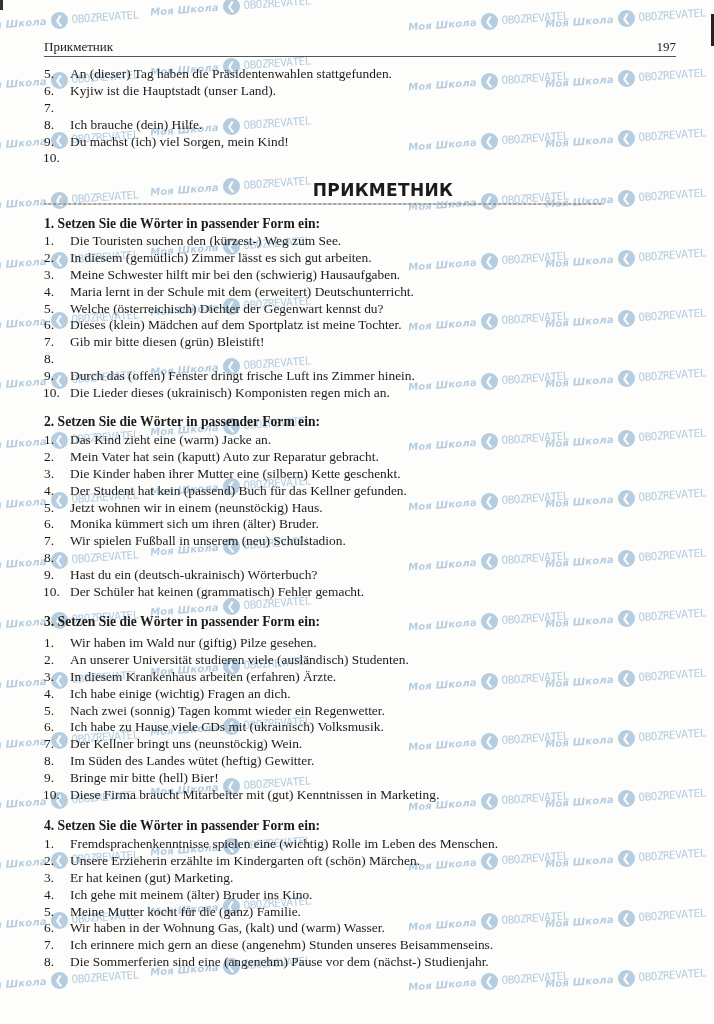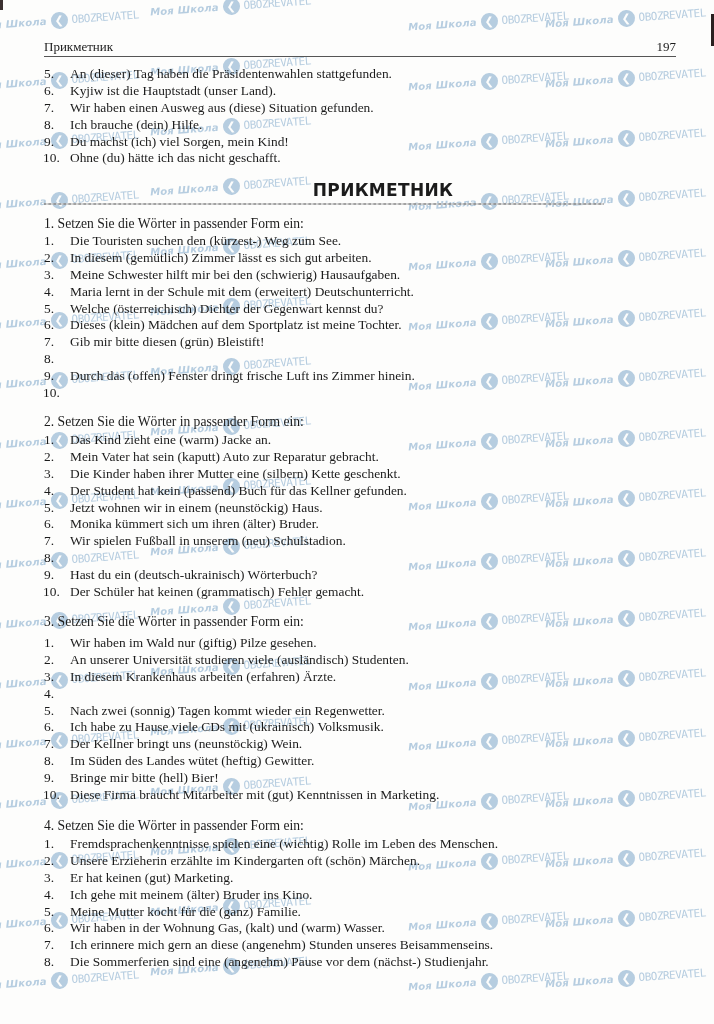--- a/index.html
+++ b/index.html
@@ -53,21 +53,21 @@
     position: absolute; left: 0; width: 714px; top: 180px; text-align: center;
     font-family: "DejaVu Sans", sans-serif; font-weight: bold; font-size: 17px;
     letter-spacing: 0.3px; padding-left: 52px; box-sizing: border-box;
   }
   .chapter-rule {
     position: absolute; left: 44px; top: 203px; width: 560px; height: 2px;
     background: repeating-linear-gradient(90deg, #8c8c8c 0 2px, #c8c8c8 2px 4px, #a5a5a5 4px 5px);
     opacity: 0.8;
   }
   .ex-heading {
-    position: absolute; left: 44px; font-weight: normal; font-size: 13.6px; white-space: nowrap;
+    position: absolute; left: 44px; font-weight: bold; font-size: 13.6px; white-space: nowrap;
   }
 </style>
 </head>
 <body>
 
 <div class="edge-corner"></div>
 <div class="edge-strip"></div>
 
 <div id="watermarks">
     <div class="wm" style="left: -22px; top: 12px;">
@@ -414,41 +414,41 @@
 
 <div class="page">
   <div class="running-head">
     <span class="rh-title">Прикметник</span>
     <span class="rh-page">197</span>
   </div>
 
   <ol class="list" id="list-cont" style="top:66px;">
       <li><span class="num">5.</span><span>An (dieser) Tag haben die Präsidentenwahlen stattgefunden.</span></li>
       <li><span class="num">6.</span><span>Kyjiw ist die Hauptstadt (unser Land).</span></li>
-      <li><span class="num">7.</span><span>Wir haben einen Ausweg aus (diese) Situation gefunden.</span></li>
+      <li><span class="num">7.</span></li>
       <li><span class="num">8.</span><span>Ich brauche (dein) Hilfe.</span></li>
       <li><span class="num">9.</span><span>Du machst (ich) viel Sorgen, mein Kind!</span></li>
-      <li><span class="num wide">10.</span><span>Ohne (du) hätte ich das nicht geschafft.</span></li>
+      <li><span class="num wide">10.</span></li>
     </ol>
 
   <div class="chapter-title">ПРИКМЕТНИК</div>
   <div class="chapter-rule"></div>
 
   <div class="ex-heading" style="top:216px;">1. Setzen Sie die Wörter in passender Form ein:</div>
   <ol class="list" id="list-ex0" style="top:233px;">
       <li><span class="num">1.</span><span>Die Touristen suchen den (kürzest-) Weg zum See.</span></li>
       <li><span class="num">2.</span><span>In diesem (gemütlich) Zimmer lässt es sich gut arbeiten.</span></li>
       <li><span class="num">3.</span><span>Meine Schwester hilft mir bei den (schwierig) Hausaufgaben.</span></li>
       <li><span class="num">4.</span><span>Maria lernt in der Schule mit dem (erweitert) Deutschunterricht.</span></li>
       <li><span class="num">5.</span><span>Welche (österreichisch) Dichter der Gegenwart kennst du?</span></li>
       <li><span class="num">6.</span><span>Dieses (klein) Mädchen auf dem Sportplatz ist meine Tochter.</span></li>
       <li><span class="num">7.</span><span>Gib mir bitte diesen (grün) Bleistift!</span></li>
       <li><span class="num">8.</span></li>
       <li><span class="num">9.</span><span>Durch das (offen) Fenster dringt frische Luft ins Zimmer hinein.</span></li>
-      <li><span class="num wide">10.</span></li>
+      <li><span class="num wide">10.</span><span>Die Lieder dieses (ukrainisch) Komponisten regen mich an.</span></li>
     </ol>
 
   <div class="ex-heading" style="top:414px;">2. Setzen Sie die Wörter in passender Form ein:</div>
   <ol class="list" id="list-ex1" style="top:432px;">
       <li><span class="num">1.</span><span>Das Kind zieht eine (warm) Jacke an.</span></li>
       <li><span class="num">2.</span><span>Mein Vater hat sein (kaputt) Auto zur Reparatur gebracht.</span></li>
       <li><span class="num">3.</span><span>Die Kinder haben ihrer Mutter eine (silbern) Kette geschenkt.</span></li>
       <li><span class="num">4.</span><span>Der Student hat kein (passend) Buch für das Kellner gefunden.</span></li>
       <li><span class="num">5.</span><span>Jetzt wohnen wir in einem (neunstöckig) Haus.</span></li>
       <li><span class="num">6.</span><span>Monika kümmert sich um ihren (älter) Bruder.</span></li>
@@ -456,21 +456,21 @@
       <li><span class="num">8.</span></li>
       <li><span class="num">9.</span><span>Hast du ein (deutsch-ukrainisch) Wörterbuch?</span></li>
       <li><span class="num wide">10.</span><span>Der Schüler hat keinen (grammatisch) Fehler gemacht.</span></li>
     </ol>
 
   <div class="ex-heading" style="top:614px;">3. Setzen Sie die Wörter in passender Form ein:</div>
   <ol class="list" id="list-ex2" style="top:635px;">
       <li><span class="num">1.</span><span>Wir haben im Wald nur (giftig) Pilze gesehen.</span></li>
       <li><span class="num">2.</span><span>An unserer Universität studieren viele (ausländisch) Studenten.</span></li>
       <li><span class="num">3.</span><span>In diesem Krankenhaus arbeiten (erfahren) Ärzte.</span></li>
-      <li><span class="num">4.</span></li>
+      <li><span class="num">4.</span><span>Ich habe einige (wichtig) Fragen an dich.</span></li>
       <li><span class="num">5.</span><span>Nach zwei (sonnig) Tagen kommt wieder ein Regenwetter.</span></li>
       <li><span class="num">6.</span><span>Ich habe zu Hause viele CDs mit (ukrainisch) Volksmusik.</span></li>
       <li><span class="num">7.</span><span>Der Kellner bringt uns (neunstöckig) Wein.</span></li>
       <li><span class="num">8.</span><span>Im Süden des Landes wütet (heftig) Gewitter.</span></li>
       <li><span class="num">9.</span><span>Bringe mir bitte (hell) Bier!</span></li>
       <li><span class="num wide">10.</span><span>Diese Firma braucht Mitarbeiter mit (gut) Kenntnissen in Marketing.</span></li>
     </ol>
 
   <div class="ex-heading" style="top:818px;">4. Setzen Sie die Wörter in passender Form ein:</div>
   <ol class="list" id="list-ex3" style="top:836px;">

